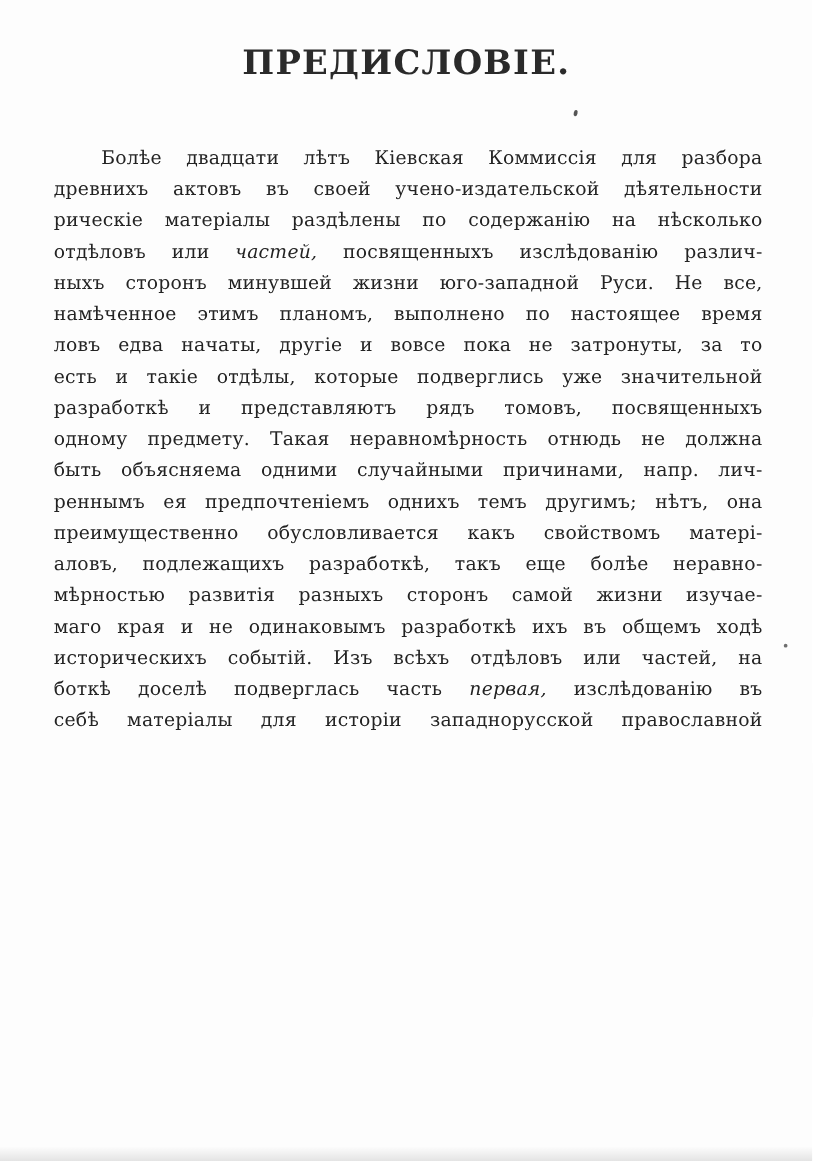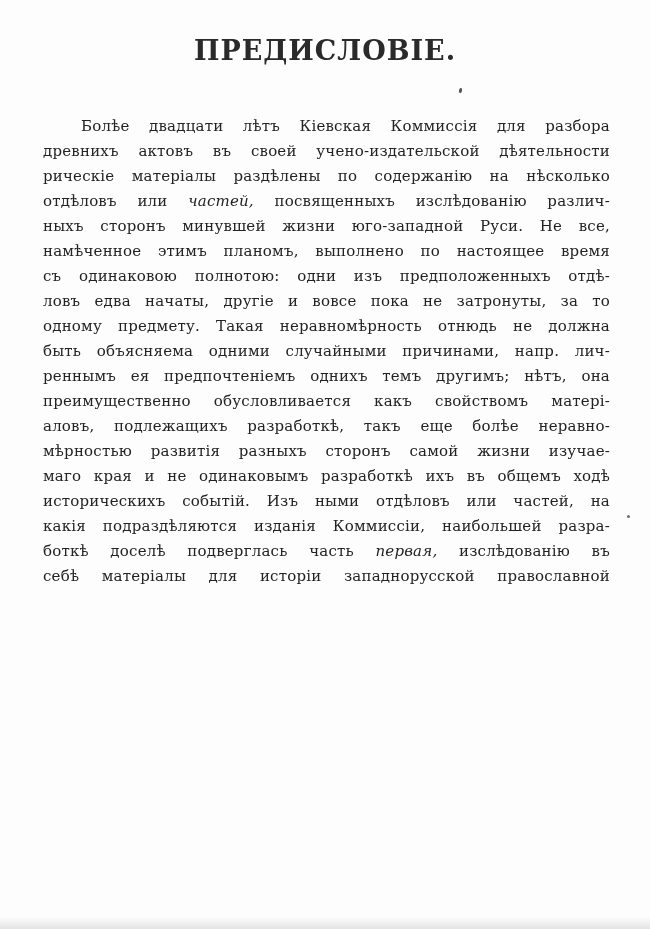--- a/index.html
+++ b/index.html
@@ -77,30 +77,30 @@
 
 <div class="page">
   <h1 class="title">ПРЕДИСЛОВІЕ.</h1>
   <div class="body-text">
       <div class="line indent"><span>Болѣе двадцати лѣтъ Кіевская Коммиссія для разбора</span></div>
       <div class="line"><span>древнихъ актовъ въ своей учено-издательской дѣятельности</span></div>
       <div class="line"><span>рическіе матеріалы раздѣлены по содержанію на нѣсколько</span></div>
       <div class="line"><span>отдѣловъ или </span><span class="italic">частей,</span><span> посвященныхъ изслѣдованію различ-</span></div>
       <div class="line"><span>ныхъ сторонъ минувшей жизни юго-западной Руси. Не все,</span></div>
       <div class="line"><span>намѣченное этимъ планомъ, выполнено по настоящее время</span></div>
-      <div class="line"><span>съ одинаковою полнотою: одни изъ предположенныхъ отдѣ-</span></div>
       <div class="line"><span>ловъ едва начаты, другіе и вовсе пока не затронуты, за то</span></div>
+      <div class="line"><span>есть и такіе отдѣлы, которые подверглись уже значительной</span></div>
+      <div class="line"><span>разработкѣ и представляютъ рядъ томовъ, посвященныхъ</span></div>
       <div class="line"><span>одному предмету. Такая неравномѣрность отнюдь не должна</span></div>
       <div class="line"><span>быть объясняема одними случайными причинами, напр. лич-</span></div>
       <div class="line"><span>реннымъ ея предпочтеніемъ однихъ темъ другимъ; нѣтъ, она</span></div>
       <div class="line"><span>преимущественно обусловливается какъ свойствомъ матері-</span></div>
       <div class="line"><span>аловъ, подлежащихъ разработкѣ, такъ еще болѣе неравно-</span></div>
       <div class="line"><span>мѣрностью развитія разныхъ сторонъ самой жизни изучае-</span></div>
       <div class="line"><span>маго края и не одинаковымъ разработкѣ ихъ въ общемъ ходѣ</span></div>
-      <div class="line"><span>историческихъ событій. Изъ ными отдѣловъ или частей, на</span></div>
-      <div class="line"><span>какія подраздѣляются изданія Коммиссіи, наибольшей разра-</span></div>
+      <div class="line"><span>историческихъ событій. Изъ всѣхъ отдѣловъ или частей, на</span></div>
       <div class="line"><span>боткѣ доселѣ подверглась часть </span><span class="italic">первая,</span><span> изслѣдованію въ</span></div>
       <div class="line"><span>себѣ матеріалы для исторіи западнорусской православной</span></div>
     </div>
   <div class="speck speck-1"></div>
   <div class="speck speck-2"></div>
   <div class="bottom-shade"></div>
 </div>
 
 </body></html>

